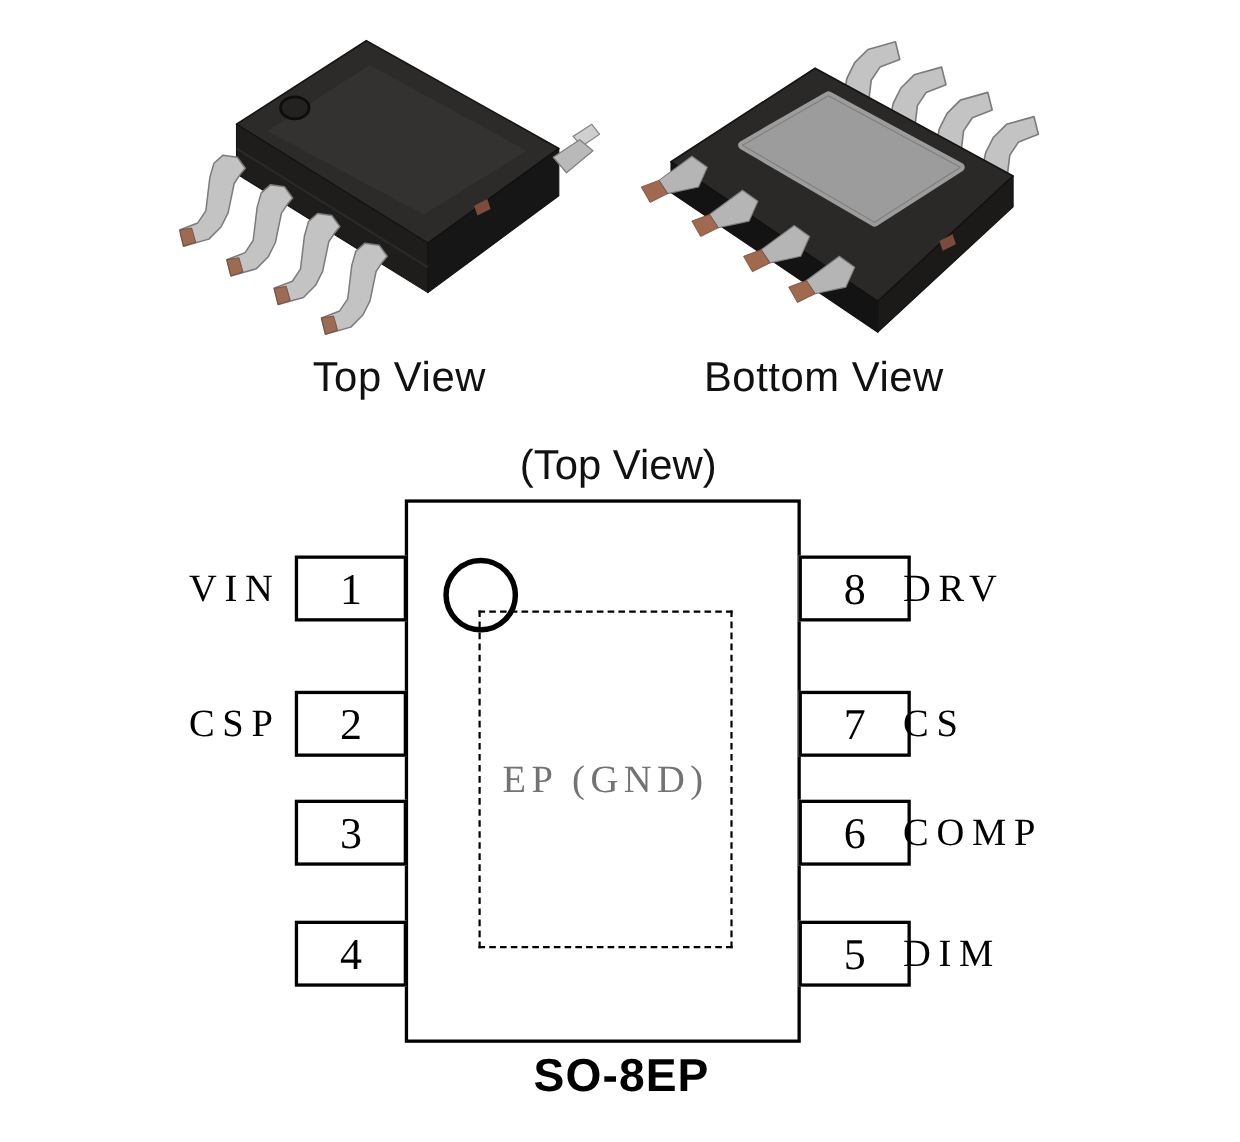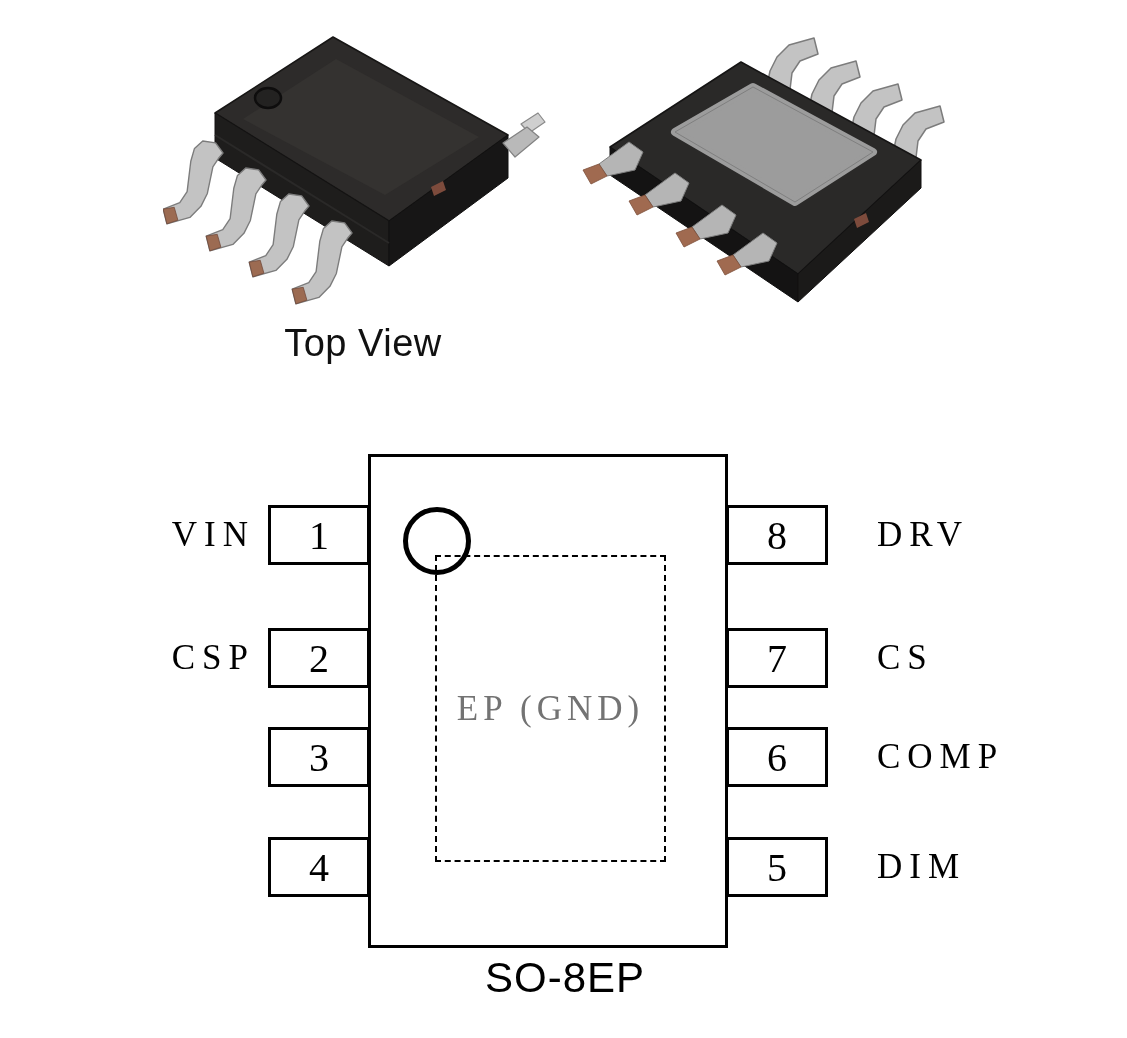--- a/index.html
+++ b/index.html
@@ -81,27 +81,27 @@
     position:absolute;
     height:60px;
     display:flex;align-items:center;
     font-family:"Liberation Serif","DejaVu Serif",serif;
     font-size:35px;
     letter-spacing:7px;
     color:#000;
     white-space:nowrap;
   }
   .pin-label.left{left:105px;width:150px;justify-content:flex-end;}
-  .pin-label.right{left:877px;width:240px;justify-content:flex-start;}
+  .pin-label.right{left:821px;width:240px;justify-content:flex-start;}
   .pkg-name{
     position:absolute;
     left:385px;top:954px;width:360px;
     text-align:center;
     font-size:42px;
-    font-weight:normal;
+    font-weight:bold;
     letter-spacing:1px;
     color:#000;
   }
 </style>
 </head>
 <body>
 
 <div class="stage">
 
   <svg class="abs" style="left:163px;top:25px;" width="384" height="292" viewBox="0 0 384 292">
@@ -175,21 +175,23 @@
       <g transform="translate(200,231)">
         <polygon points="0,-18 14,-8 6,10 -22,16 -30,4" fill="#b5b5b5" stroke="#7e7e7e" stroke-width="1" stroke-linejoin="round"></polygon>
         <polygon points="-30,4 -22,16 -38,24 -46,10" fill="#a06a50" stroke="#7c4f3a" stroke-width="0.8"></polygon>
       </g>
     </g>
 
     <polygon points="291,199 303,193 306,202 294,208" fill="#7d4b3c"></polygon>
   </svg>
 
   <div class="caption" id="cap-top">Top View</div>
-
+  <div class="caption" id="cap-bottom">Bottom View</div>
+
+  <div class="pin-title">(Top View)</div>
 
   <div class="ic-body"></div>
 
   <div class="ep-outline">
     <span class="ep-label">EP (GND)</span>
   </div>
 
   <div class="pin1-circle"></div>
 
   <div class="pin-label left row1">VIN</div>

